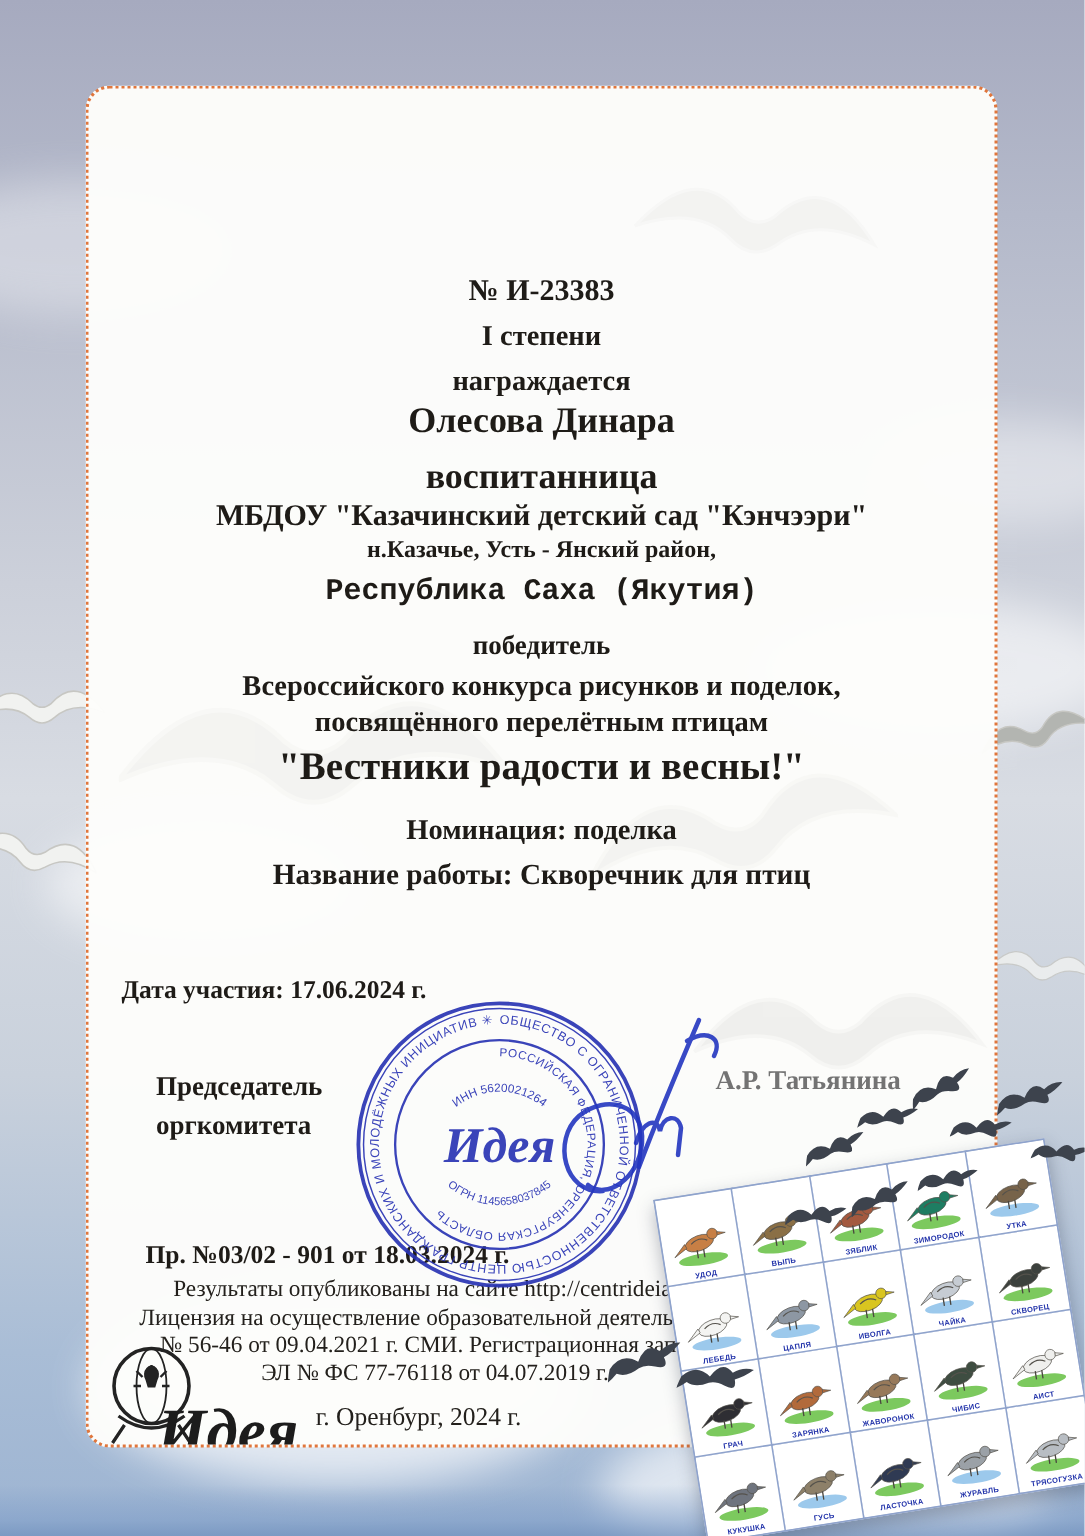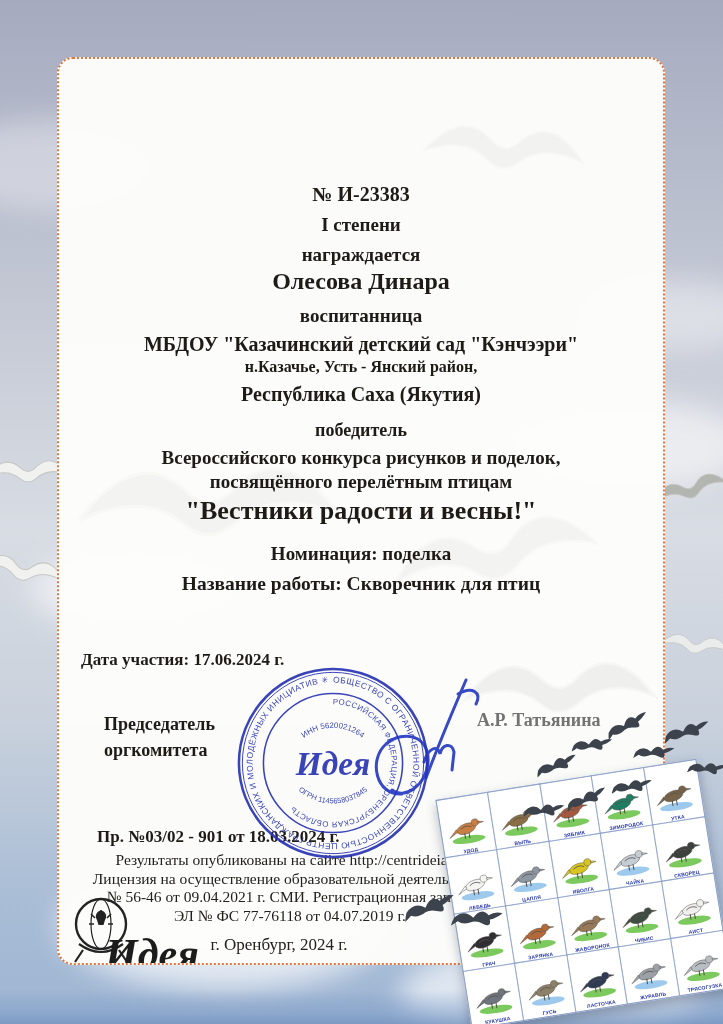--- a/index.html
+++ b/index.html
@@ -19,24 +19,24 @@
   }
   .wm{position:absolute;color:#8a8a85;opacity:.07;}
   .cline{position:absolute;left:0;width:100%;text-align:center;color:#1e1b17;white-space:nowrap;}
   .b{font-weight:bold;}
   .org-header{top:18px;font-size:16.5px;}
   .title{top:52px;font-size:46px;letter-spacing:1px;}
   .number{top:124px;font-size:20px;}
   .degree{top:155px;font-size:19px;}
   .awarded{top:185px;font-size:19px;}
   .recipient{top:209px;font-size:24px;}
-  .role{top:246px;font-size:19px;}
+  .role{top:246px;font-size:24px;}
   .inst1{top:274px;font-size:20px;}
   .inst2{top:299px;font-size:16px;}
-  .inst3{top:324px;font-size:20px;}
+  .inst3{top:324px;font-size:20px;font-family:Liberation Mono, monospace;}
   .result{top:361px;font-size:18px;}
   .contest1{top:388px;font-size:19px;}
   .contest2{top:412px;font-size:19px;}
   .contest-name{top:437px;font-size:26px;}
   .nomination{top:484px;font-size:19px;}
   .work{top:514px;font-size:19.5px;}
   .supervisor{top:544px;font-size:19.5px;}
   .date-part{position:absolute;left:22px;top:591px;font-size:17px;color:#1e1b17;}
   .chairman{position:absolute;left:45px;top:652px;font-size:18px;line-height:26px;color:#1e1b17;}
   .chair-name{position:absolute;left:418px;top:651px;font-size:18px;color:#737373;white-space:nowrap;}

